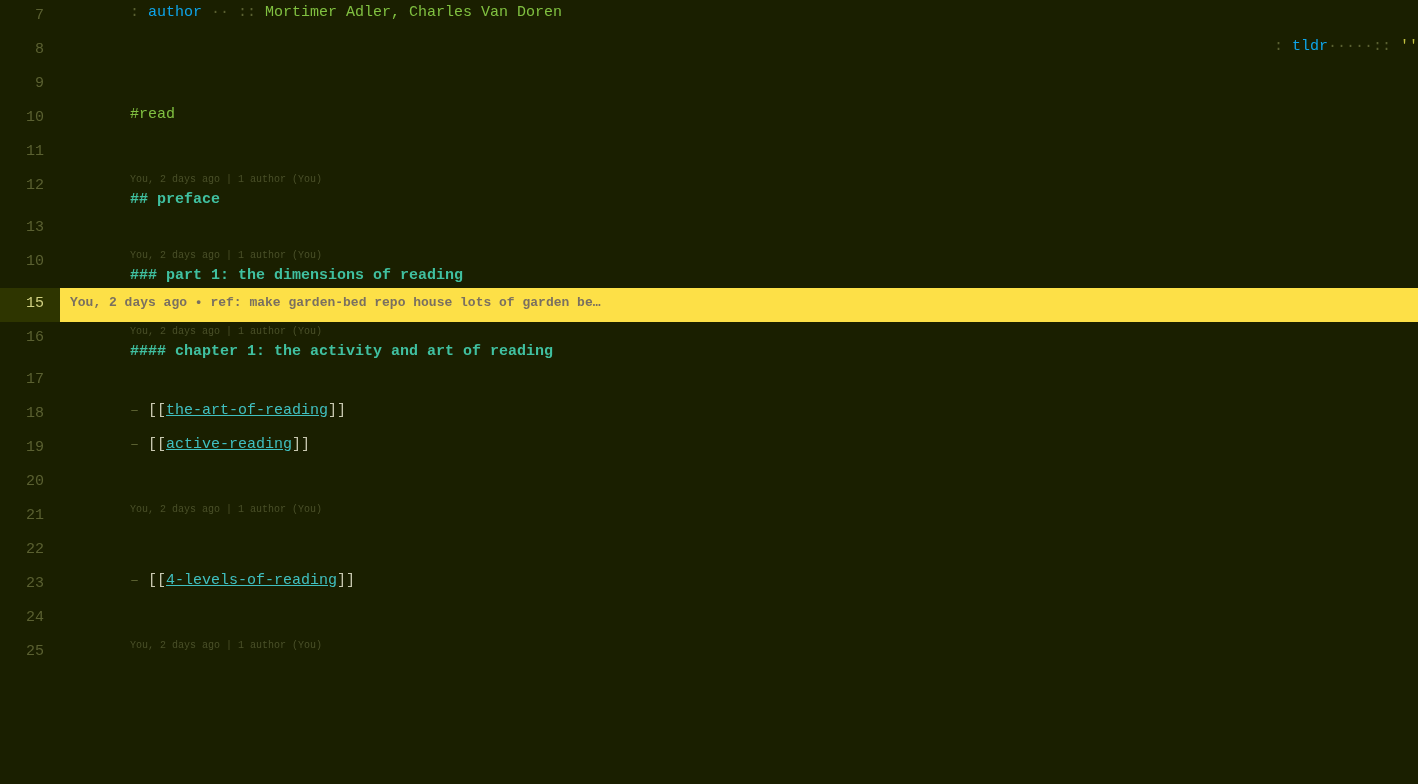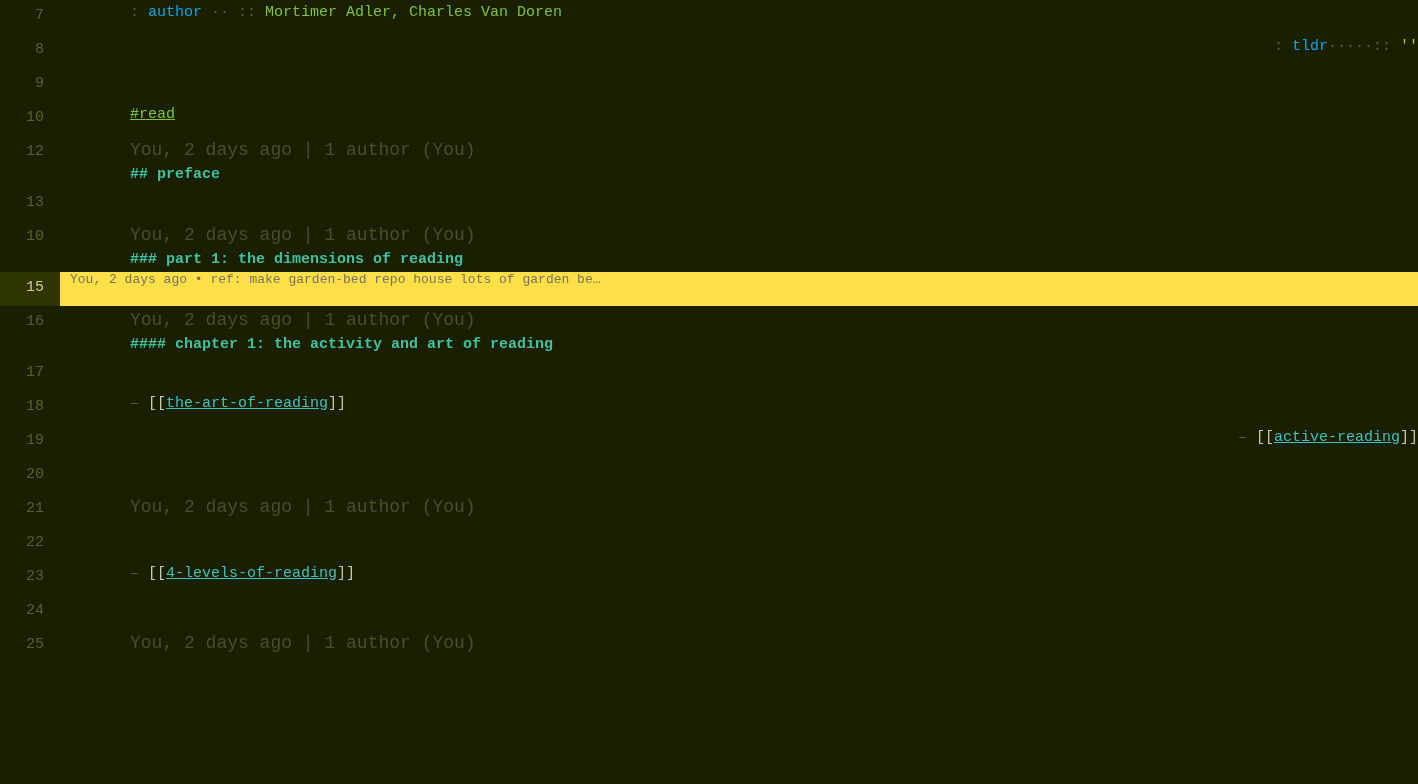--- a/index.html
+++ b/index.html
@@ -61,21 +61,21 @@
     .color-white { color: #c8c8b0; }
     .color-dim { color: #5a6030; }
     .color-hash { color: #80c040; }
     .color-heading { color: #40c0a0; font-weight: bold; }
     .color-link { color: #40c0c0; text-decoration: underline; }
 
     .blame-line {
       padding-left: 70px;
       padding-top: 4px;
       padding-bottom: 2px;
-      font-size: 18px;
+      font-size: 10px;
       color: #4a5028;
     }
 
     .code-content-line {
       padding-left: 70px;
       padding-top: 4px;
       padding-bottom: 4px;
       font-size: 15px;
       white-space: pre;
     }
@@ -98,21 +98,27 @@
     </div>
     <div class="line-row">
       <div class="line-number">9</div>
       <div style="flex: 1 1 0%; display: flex; flex-direction: column;">
         <div class="code-content-line" style="min-height: 32px;">&nbsp;</div>
       </div>
     </div>
     <div class="line-row">
       <div class="line-number">10</div>
       <div style="flex: 1 1 0%; display: flex; flex-direction: column;">
-        <div class="code-content-line"><span class="color-hash" style="text-decoration: underline;">#read</span></div>
+        <div class="code-content-line"><span class="color-hash" style="">#read</span></div>
+      </div>
+    </div>
+    <div class="line-row">
+      <div class="line-number">11</div>
+      <div style="flex: 1 1 0%; display: flex; flex-direction: column;">
+        <div class="code-content-line" style="min-height: 32px;">&nbsp;</div>
       </div>
     </div>
     <div class="line-row">
       <div class="line-number">12</div>
       <div style="flex: 1 1 0%; display: flex; flex-direction: column;">
         <div class="blame-line">You, 2 days ago | 1 author (You)</div>
         <div class="code-content-line"><span class="color-heading">## </span><span class="color-heading">preface</span></div>
       </div>
     </div>
     <div class="line-row">
@@ -124,21 +130,21 @@
     <div class="line-row">
       <div class="line-number">10</div>
       <div style="flex: 1 1 0%; display: flex; flex-direction: column;">
         <div class="blame-line">You, 2 days ago | 1 author (You)</div>
         <div class="code-content-line"><span class="color-heading">### </span><span class="color-heading">part 1: the dimensions of reading</span></div>
       </div>
     </div>
     <div class="line-row active-line">
       <div class="line-number active">15</div>
       <div style="flex: 1 1 0%; display: flex; flex-direction: column;">
-        <div style="position: relative; height: 22px; display: flex; align-items: flex-start;">
+        <div style="position: relative; height: 22px; display: flex; align-items: flex-end; font-weight: bold;">
           <div style="padding-left: 10px; font-size: 13px; color: rgb(122, 112, 96); white-space: nowrap; overflow: hidden;">You, 2 days ago • ref: make garden-bed repo house lots of garden be…</div>
         </div>
       </div>
     </div>
     <div class="line-row">
       <div class="line-number">16</div>
       <div style="flex: 1 1 0%; display: flex; flex-direction: column;">
         <div class="blame-line">You, 2 days ago | 1 author (You)</div>
         <div class="code-content-line"><span class="color-heading">#### </span><span class="color-heading">chapter 1: the activity and art of reading</span></div>
       </div>
@@ -150,21 +156,21 @@
       </div>
     </div>
     <div class="line-row">
       <div class="line-number">18</div>
       <div style="flex: 1 1 0%; display: flex; flex-direction: column;">
         <div class="code-content-line"><span class="color-dim">– </span><span class="color-white">[[</span><span class="color-link">the-art-of-reading</span><span class="color-white">]]</span></div>
       </div>
     </div>
     <div class="line-row">
       <div class="line-number">19</div>
-      <div style="flex: 1 1 0%; display: flex; flex-direction: column; text-align: right;">
+      <div style="flex: 1 1 0%; display: flex; flex-direction: column;">
         <div class="code-content-line"><span class="color-dim">– </span><span class="color-white">[[</span><span class="color-link">active-reading</span><span class="color-white">]]</span></div>
       </div>
     </div>
     <div class="line-row">
       <div class="line-number">20</div>
       <div style="flex: 1 1 0%; display: flex; flex-direction: column;">
         <div class="code-content-line" style="min-height: 32px;">&nbsp;</div>
       </div>
     </div>
     <div class="line-row">

